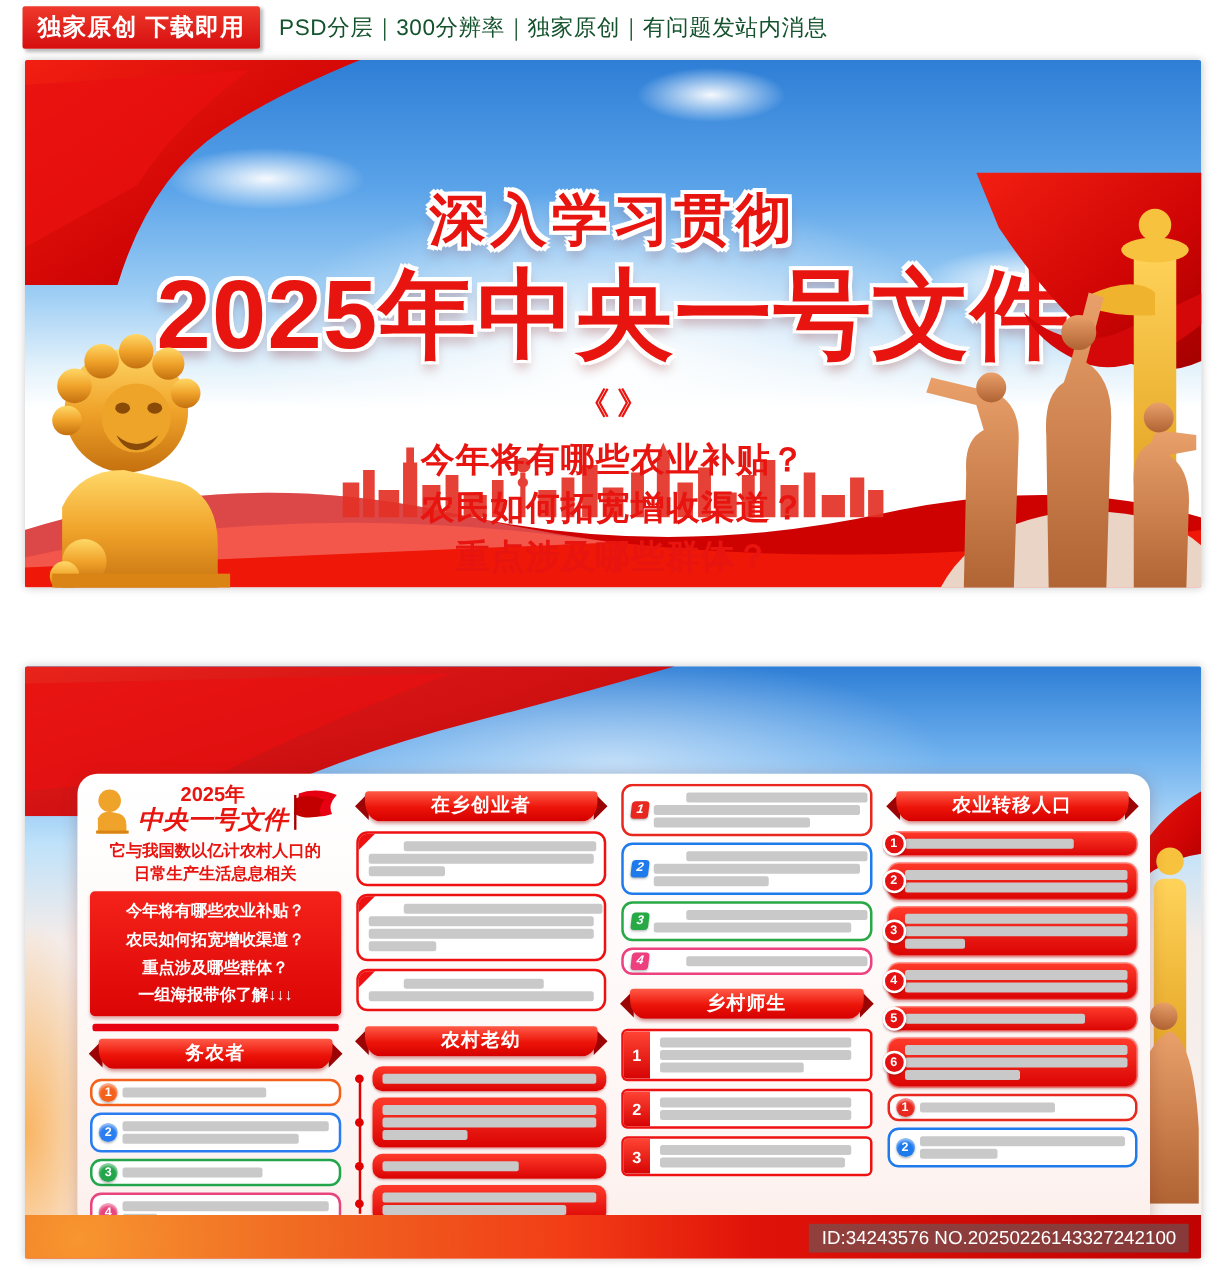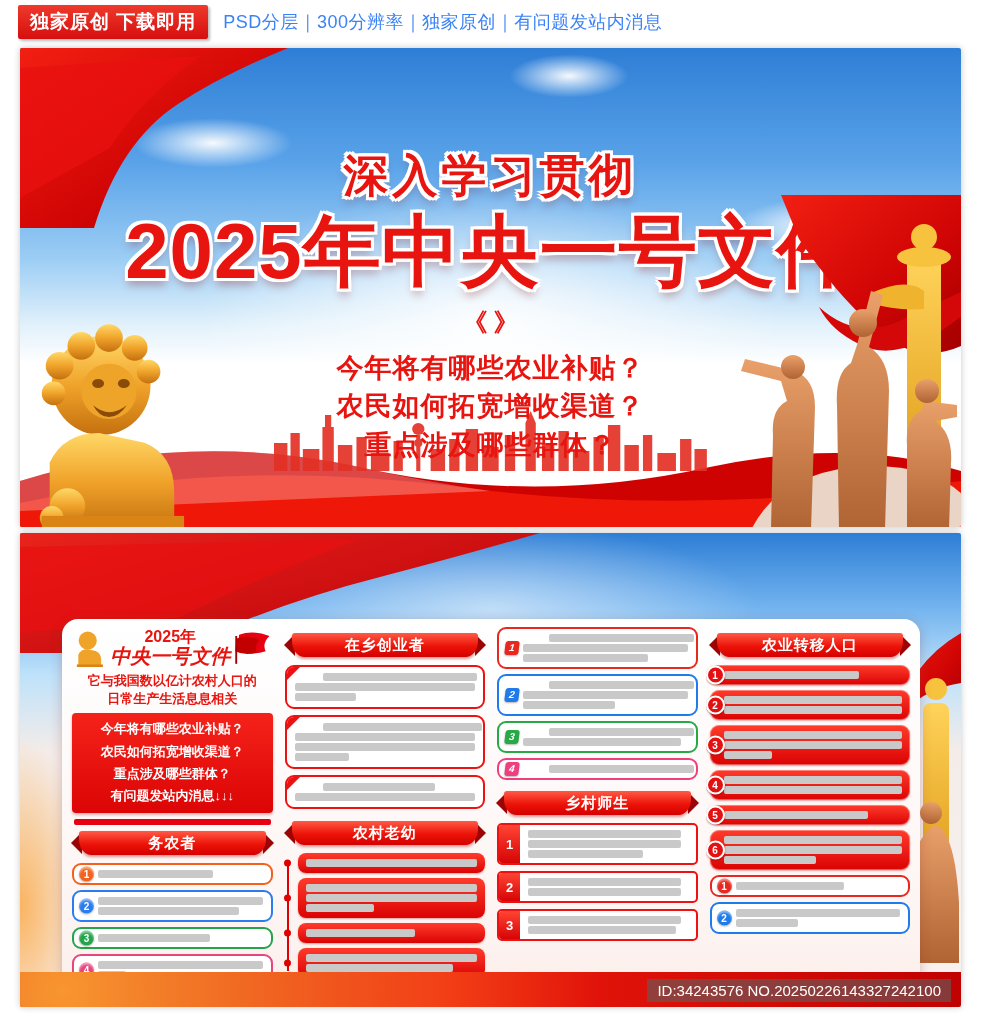--- a/index.html
+++ b/index.html
@@ -5,27 +5,27 @@
   html,body{margin:0;padding:0;}
   body{
     width:981px;height:1024px;position:relative;overflow:hidden;background:#fff;
     font-family:"Liberation Sans","DejaVu Sans",sans-serif;
   }
   
   .topbar{position:absolute;top:0;left:0;right:0;height:44px;display:flex;align-items:center;background:#fff;}
   .dl-badge{margin-left:18px;background:linear-gradient(180deg,#ee3a2c,#d60e0e);color:#fff;
     font-size:19px;font-weight:bold;padding:4px 12px;border-radius:2px;letter-spacing:1px;
     box-shadow:2px 2px 3px rgba(0,0,0,.28);white-space:nowrap;}
-  .dl-info{margin-left:15px;color:#3b82f6;font-size:18px;letter-spacing:.5px;white-space:nowrap;}
+  .dl-info{margin-left:15px;color:#14532d;font-size:18px;letter-spacing:.5px;white-space:nowrap;}
 
   
   .poster{position:absolute;left:20px;top:48px;width:941px;height:959px;}
   .panel{position:absolute;left:0;width:941px;overflow:hidden;border-radius:2px;
     box-shadow:0 0 7px rgba(0,0,0,.22);}
-  .panel-top{top:0;height:479px;
+  .panel-top{top:0;height:422px;
     background:
       radial-gradient(ellipse 420px 200px at 50% 58%,rgba(255,255,255,.95),rgba(255,255,255,0) 70%),
       linear-gradient(180deg,#2e7ed6 0%,#5aa3e9 24%,#9ccdf4 44%,#e2f1fb 58%,#ffffff 66%,#ffffff 100%);}
   .panel-bottom{top:485px;height:474px;
     background:
       radial-gradient(ellipse 380px 120px at 50% 16%,rgba(255,255,255,.55),rgba(255,255,255,0) 70%),
       linear-gradient(180deg,#2e7ed6 0%,#6fb1ee 15%,#bfe2fa 30%,#f4ece9 46%,#faf2ef 100%);}
 
   .outline-txt{color:#e8140f;font-weight:900;
     text-shadow:-3px -3px 0 #fff,3px -3px 0 #fff,-3px 3px 0 #fff,3px 3px 0 #fff,
@@ -296,21 +296,21 @@
             </svg>
           </div>
           <div class="intro-desc">
             <div>它与我国数以亿计农村人口的</div>
             <div>日常生产生活息息相关</div>
           </div>
           <div class="intro-redbox">
             <div>今年将有哪些农业补贴？</div>
             <div>农民如何拓宽增收渠道？</div>
             <div>重点涉及哪些群体？</div>
-            <div>有问题发站内消息↓↓↓</div>
+            <div>一组海报带你了解↓↓↓</div>
           </div>
           <div class="intro-bar"></div>
         </div>
         <div class="sec-host">
             <div class="ribbon">
               <i class="tipL"></i>
               <i class="tipR"></i>
               <div class="rbar">务农者</div>
             </div>
             <div class="sec-list">

